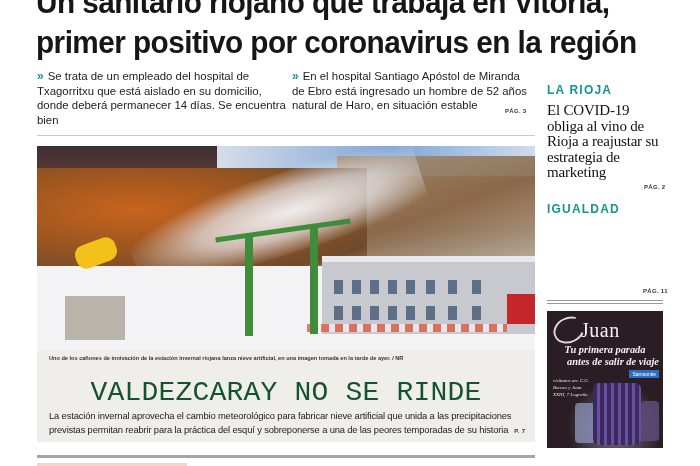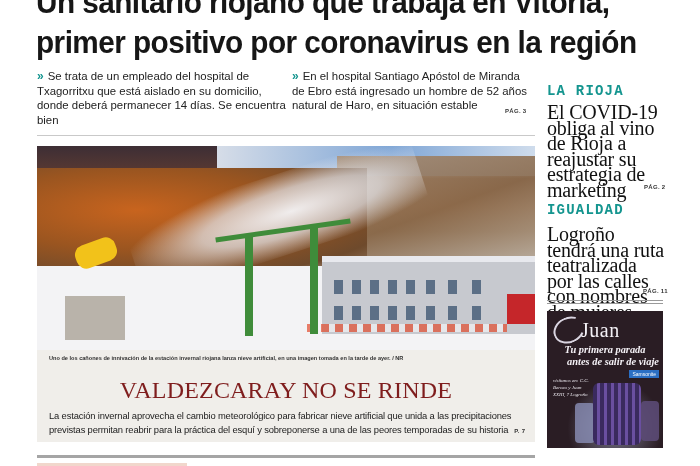--- a/index.html
+++ b/index.html
@@ -55,34 +55,34 @@
 
   .caption-box {
     position: absolute; left: 37px; top: 350px; width: 498px; height: 92px; background: #f0eeea;
   }
   .caption {
     position: absolute; left: 12px; top: 5px; font-size: 5.6px; font-weight: 700; color: #333;
     white-space: nowrap;
   }
   .mainhead {
     position: absolute; left: 0; width: 498px; top: 27px; text-align: center;
-    font-family: Liberation Serif, serif; font-size: 24px; letter-spacing: 0.2px; color: #7f1d1d;
+    font-family: Liberation Mono, monospace; font-size: 28px; letter-spacing: 0.2px; color: #14532d;
   }
   .lead {
     position: absolute; left: 12px; top: 59px; width: 484px; font-size: 9.4px; line-height: 13.5px; color: #222;
     letter-spacing: -0.15px;
   }
   .lead .pg { font-size: 6px; margin-left: 6px; }
 
   .rule-bottom { position: absolute; left: 37px; top: 455px; width: 498px; height: 3px; background: #a5a5a5; }
   .peek { position:absolute; left:37px; top:463px; width:150px; height:3px; background:#f1d7cc; }
 
   .side { position: absolute; left: 547px; width: 120px; }
-  .kicker { font-size: 14px; font-weight: 700; color: #14958f; letter-spacing: 1.2px; font-family: Liberation Mono, monospace; }
-  .side-title { font-family: "Liberation Serif", serif; font-size: 20px; line-height: 15.5px; color: #111; letter-spacing: -0.2px; }
+  .kicker { font-size: 12px; font-weight: 700; color: #14958f; letter-spacing: 1.2px; }
+  .side-title { font-family: "Liberation Serif", serif; font-size: 15px; line-height: 15.5px; color: #111; letter-spacing: -0.2px; }
   .dbl-rule { position:absolute; left:547px; width:116px; height:4px; border-top:1px solid #9a9a9a; border-bottom:1px solid #9a9a9a; }
 
   .ad {
     position: absolute; left: 547px; top: 311px; width: 116px; height: 137px; background: #2a1d24; overflow: hidden;
   }
   .ad .swirl { position:absolute; left:6px; top:6px; width:32px; height:26px; border:2px solid #d9d4e0; border-radius:50%; transform: rotate(-25deg); border-right-color: transparent; }
   .ad .logo { position:absolute; left:34px; top:8px; font-family:"Liberation Serif", serif; font-size:20px; color:#f4f1f6; letter-spacing:0.5px; }
   .ad .tag1, .ad .tag2 { position:absolute; left:0; width:116px; text-align:center; font-family:"Liberation Serif", serif; font-style:italic; font-weight:700; color:#f4f1f6; font-size:10.4px; }
   .ad .tag1 { top: 33px; }
   .ad .tag2 { top: 45px; padding-left: 16px; }
@@ -159,21 +159,20 @@
   <div class="peek"></div>
 
   <div class="side" style="top:83px">
     <div class="kicker">LA RIOJA</div>
     <div class="side-title" style="margin-top:6px">El COVID-19 obliga al vino de Rioja a reajustar su estrategia de marketing</div>
   </div>
   <span class="pg" style="position:absolute;left:644px;top:184px">PÁG. 2</span>
 
   <div class="side" style="top:202px">
     <div class="kicker">IGUALDAD</div>
-    <div class="side-title" style="margin-top:9px">Logroño tendrá una ruta teatralizada por las calles con nombres de mujeres</div>
   </div>
   <span class="pg" style="position:absolute;left:643px;top:288px">PÁG. 11</span>
 
   <div class="dbl-rule" style="top:300px"></div>
 
   <div class="ad">
     <div class="swirl"></div>
     <div class="logo">Juan</div>
     <div class="tag1">Tu primera parada</div>
     <div class="tag2">antes de salir de viaje</div>

